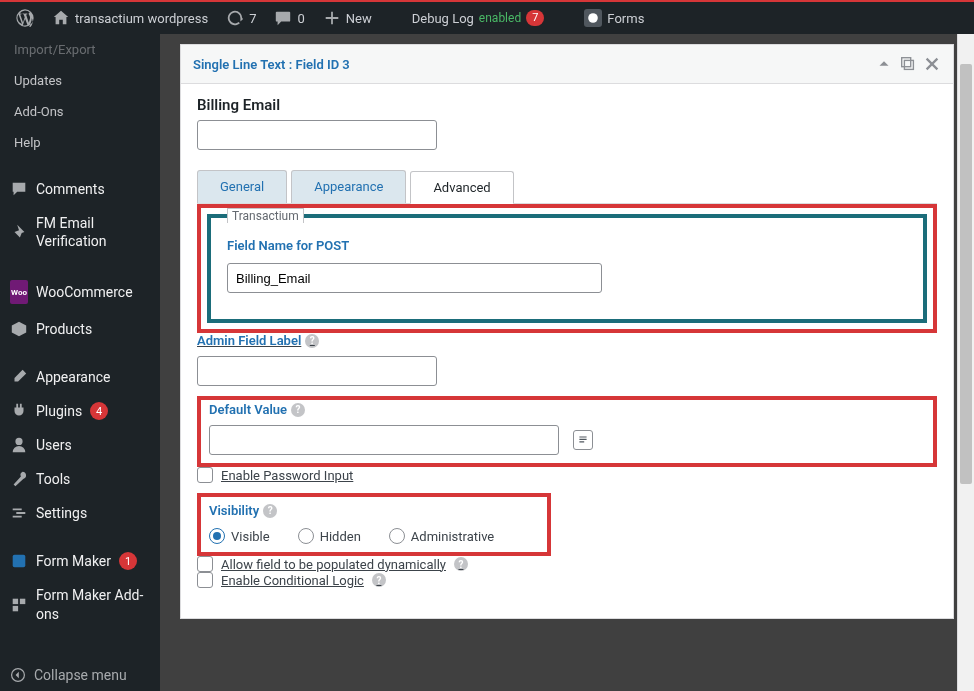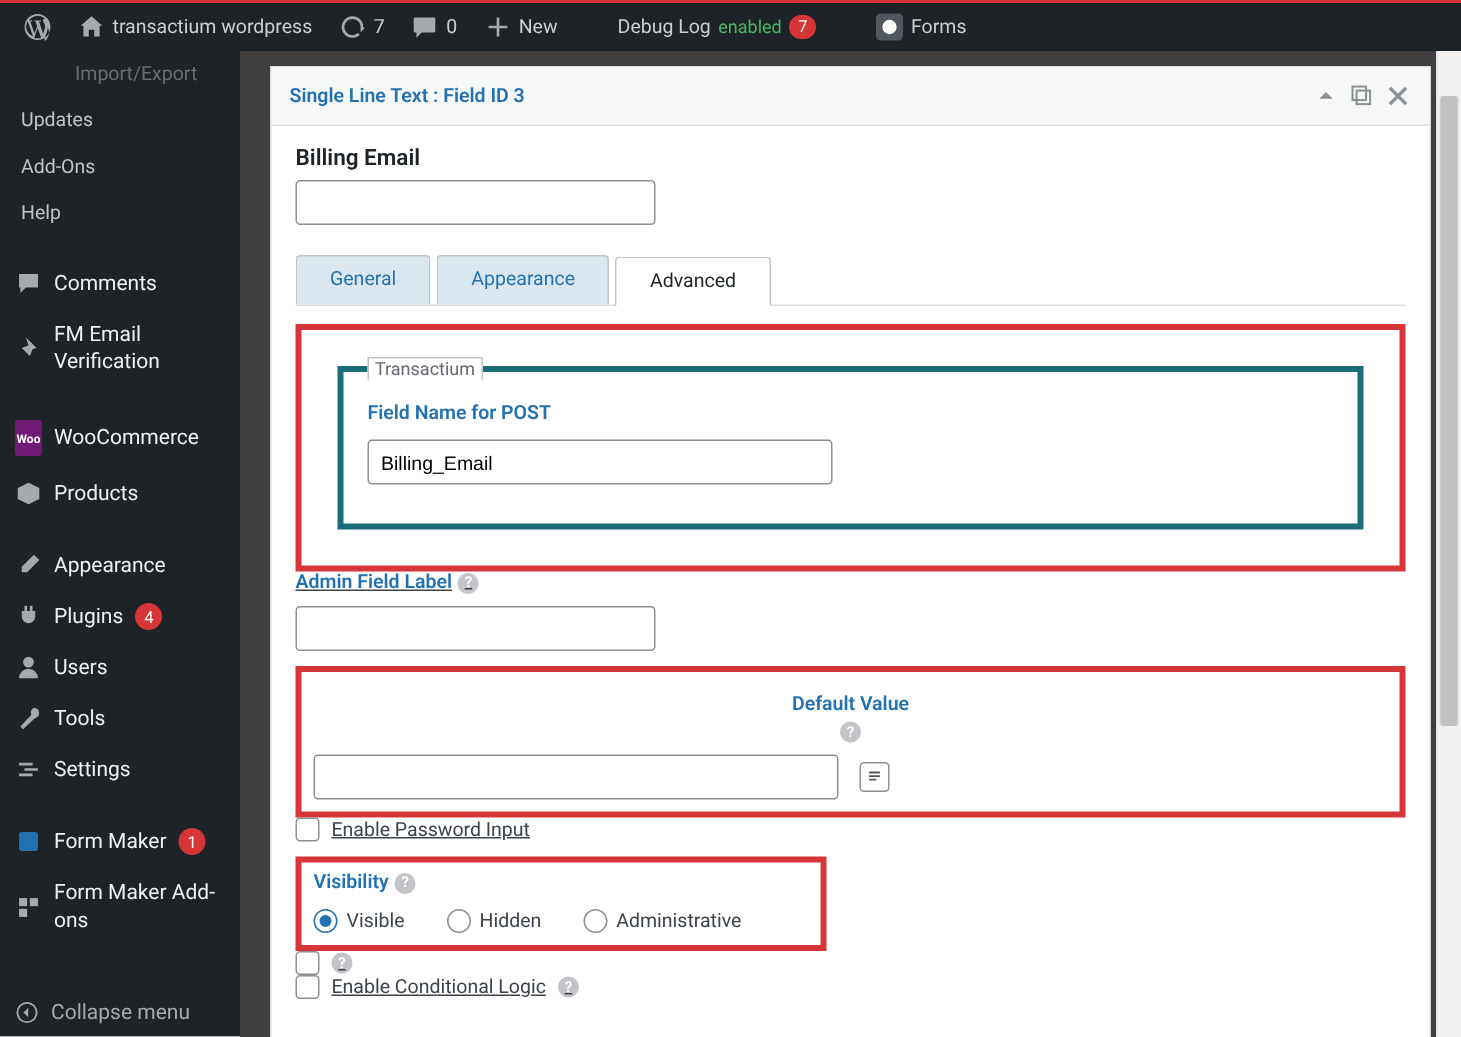--- a/index.html
+++ b/index.html
@@ -27,28 +27,28 @@
   
   .panel { background:#fff; border:1px solid #dcdcde; margin-top:10px;}
   .panel-head { background:#f6f7f7; border-bottom:1px solid #dcdcde; padding:10px 12px; display:flex; align-items:center; justify-content:space-between;}
   .panel-title { color:#2271b1; font-weight:600; font-size:13px;}
   .panel-actions { display:flex; gap:6px; color:#8c8f94;}
   .panel-actions .ico { width:18px; height:18px; cursor:pointer;}
   
   .panel-body { padding: 12px 16px 20px;}
   .field-label-main { font-size:15px; font-weight:600; color:#1d2327; margin-bottom:6px;}
   .text-input { width: 240px; border:1px solid #8c8f94; border-radius:3px; height:30px; padding:0 8px; background:#fff; font-size:13px; }
-  .text-input.wide { width: 310px;}
+  .text-input.wide { width: 375px;}
   .text-input.mid { width: 240px;}
   
   .tabs { display:flex; margin-top:20px; border-bottom:1px solid #dcdcde; gap:0;}
   .tab { padding:8px 22px; background:#dbe7ee; border:1px solid #c3c4c7; border-bottom:none; color:#2271b1; font-size:13px; cursor:pointer; margin-right:4px; border-radius:3px 3px 0 0;}
   .tab.active { background:#fff; color:#1d2327; border-bottom:1px solid #fff; position:relative; top:1px;}
   
-  .red-box { border:4px solid #d63638; padding:24px; margin-top:12px;}
+  .red-box { border:4px solid #d63638; padding:6px; }
   .red-box.tight { padding:2px 8px 8px;}
   
   .teal-frame { border:4px solid #1b6d7a; padding:20px 16px 26px; position:relative; }
   .teal-legend { position:absolute; top:-10px; left:16px; background:#fff; padding:0 4px; color:#646970; font-size:12px; border:1px solid #c3c4c7; border-bottom:none;}
   
   .lab-blue { color:#2271b1; font-weight:600; font-size:13px; display:flex; align-items:center; gap:4px;}
   .help-q { width:14px; height:14px; border-radius:50%; background:#c3c4c7; color:#fff; display:inline-flex; align-items:center; justify-content:center; font-size:10px; font-weight:bold;}
   
   .row { margin-top:0;text-decoration:underline;}
   .row-flex { display:flex; align-items:center; gap:8px;}
@@ -117,21 +117,21 @@
         <svg viewBox="0 0 20 20">
           <circle cx="10" cy="10" r="8"></circle>
         </svg>
       </span>
     <span>Forms</span>
   </div>
 </div>
 
 <div class="layout">
   <div class="sidebar">
-    <div class="sb-item sub" style="opacity:.45;margin-left:36px;">
+    <div class="sb-item sub" style="opacity:.45;">
         <span>Import/Export</span>
       </div>
     <div class="sb-item sub">
         <span>Updates</span>
       </div>
     <div class="sb-item sub">
         <span>Add-Ons</span>
       </div>
     <div class="sb-item sub">
         <span>Help</span>
@@ -256,21 +256,21 @@
         
         <div class="row">
           <div class="lab-blue">
               <span>Admin Field Label</span> 
               <span class="help-q">?</span>
             </div>
           <input class="text-input mid" style="margin-top: 8px;" value="">
         </div>
         
         <div class="red-box tight" style="margin-top:10px;">
-          <div class="lab-blue" style="margin-top:12px;flex-direction:column;">
+          <div class="lab-blue" style="margin-top:0;">
               <span>Default Value</span> 
               <span class="help-q">?</span>
             </div>
           <div class="row-flex" style="margin-top:8px;">
             <input class="text-input" style="width: 350px;" value="">
             <div class="merge-ico">
                 <svg viewBox="0 0 20 20">
                   <path d="M4 4h12v2H4zm0 4h12v2H4zm0 4h8v2H4z"></path>
                 </svg>
               </div>
@@ -298,20 +298,21 @@
               </label>
             <label class="radio-opt">
                 <span class="radio"></span>
                 <span>Administrative</span>
               </label>
           </div>
         </div>
         
         <div class="row row-flex">
           <span class="cb"></span>
+          <span>Allow field to be populated dynamically</span>
           <span class="help-q">?</span>
         </div>
         
         <div class="row row-flex" style="margin-bottom:10px;">
           <span class="cb"></span>
           <span>Enable Conditional Logic</span>
           <span class="help-q">?</span>
         </div>
       </div>
     </div>

